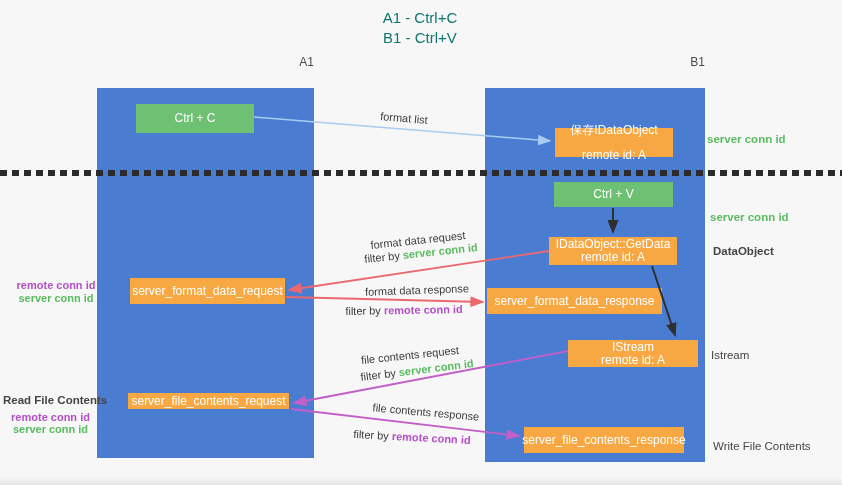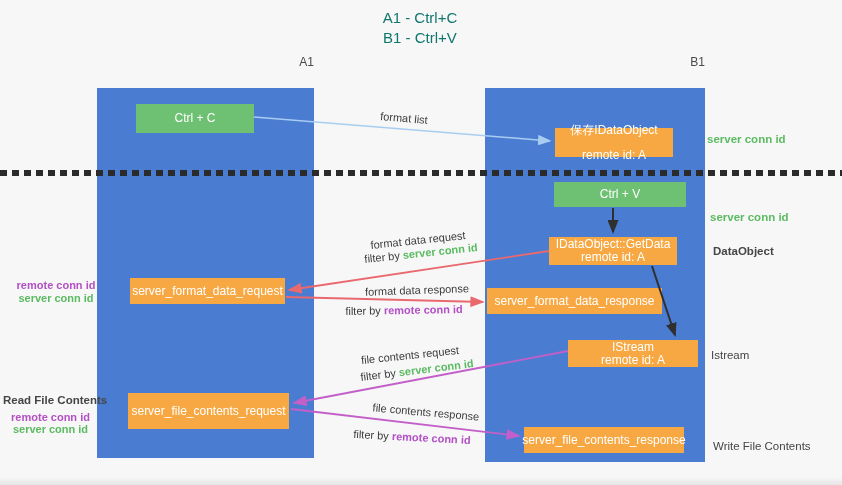--- a/index.html
+++ b/index.html
@@ -51,38 +51,38 @@
 <div class="abs lane lane-right"></div>
 <div class="abs divider"></div>
 
 <div class="abs node green-node" style="left:136px;top:104px;width:118px;height:29px;">
   <div>Ctrl + C</div>
 </div>
 <div class="abs node orange-node" style="left:555px;top:128px;width:118px;height:29px;gap:12px;">
   <div>保存IDataObject</div>
   <div>remote id: A</div>
 </div>
-<div class="abs node green-node" style="left:554px;top:182px;width:132px;height:25px;">
+<div class="abs node green-node" style="left:554px;top:182px;width:119px;height:25px;">
   <div>Ctrl + V</div>
 </div>
 <div class="abs node orange-node" style="left:549px;top:237px;width:128px;height:28px;text-align:right;">
   <div>IDataObject::GetData</div>
   <div>remote id: A</div>
 </div>
 <div class="abs node orange-node" style="left:130px;top:278px;width:155px;height:26px;">
   <div>server_format_data_request</div>
 </div>
 <div class="abs node orange-node" style="left:487px;top:288px;width:175px;height:26px;">
   <div>server_format_data_response</div>
 </div>
 <div class="abs node orange-node" style="left:568px;top:340px;width:130px;height:27px;">
   <div>IStream</div>
   <div>remote id: A</div>
 </div>
-<div class="abs node orange-node" style="left:128px;top:393px;width:161px;height:36px;">
+<div class="abs node orange-node" style="left:128px;top:393px;width:161px;height:16px;">
   <div>server_file_contents_request</div>
 </div>
 <div class="abs node orange-node" style="left:524px;top:427px;width:160px;height:26px;">
   <div>server_file_contents_response</div>
 </div>
 
 <svg class="abs arrow-layer" width="842" height="485" viewBox="0 0 842 485">
   <defs>
     <marker id="ah-blue" markerWidth="9" markerHeight="7" refX="8" refY="3.5" orient="auto">
       <path d="M0,0 L9,3.5 L0,7 z" style="fill:var(--arrow-blue,#a8cdf0)"></path>

